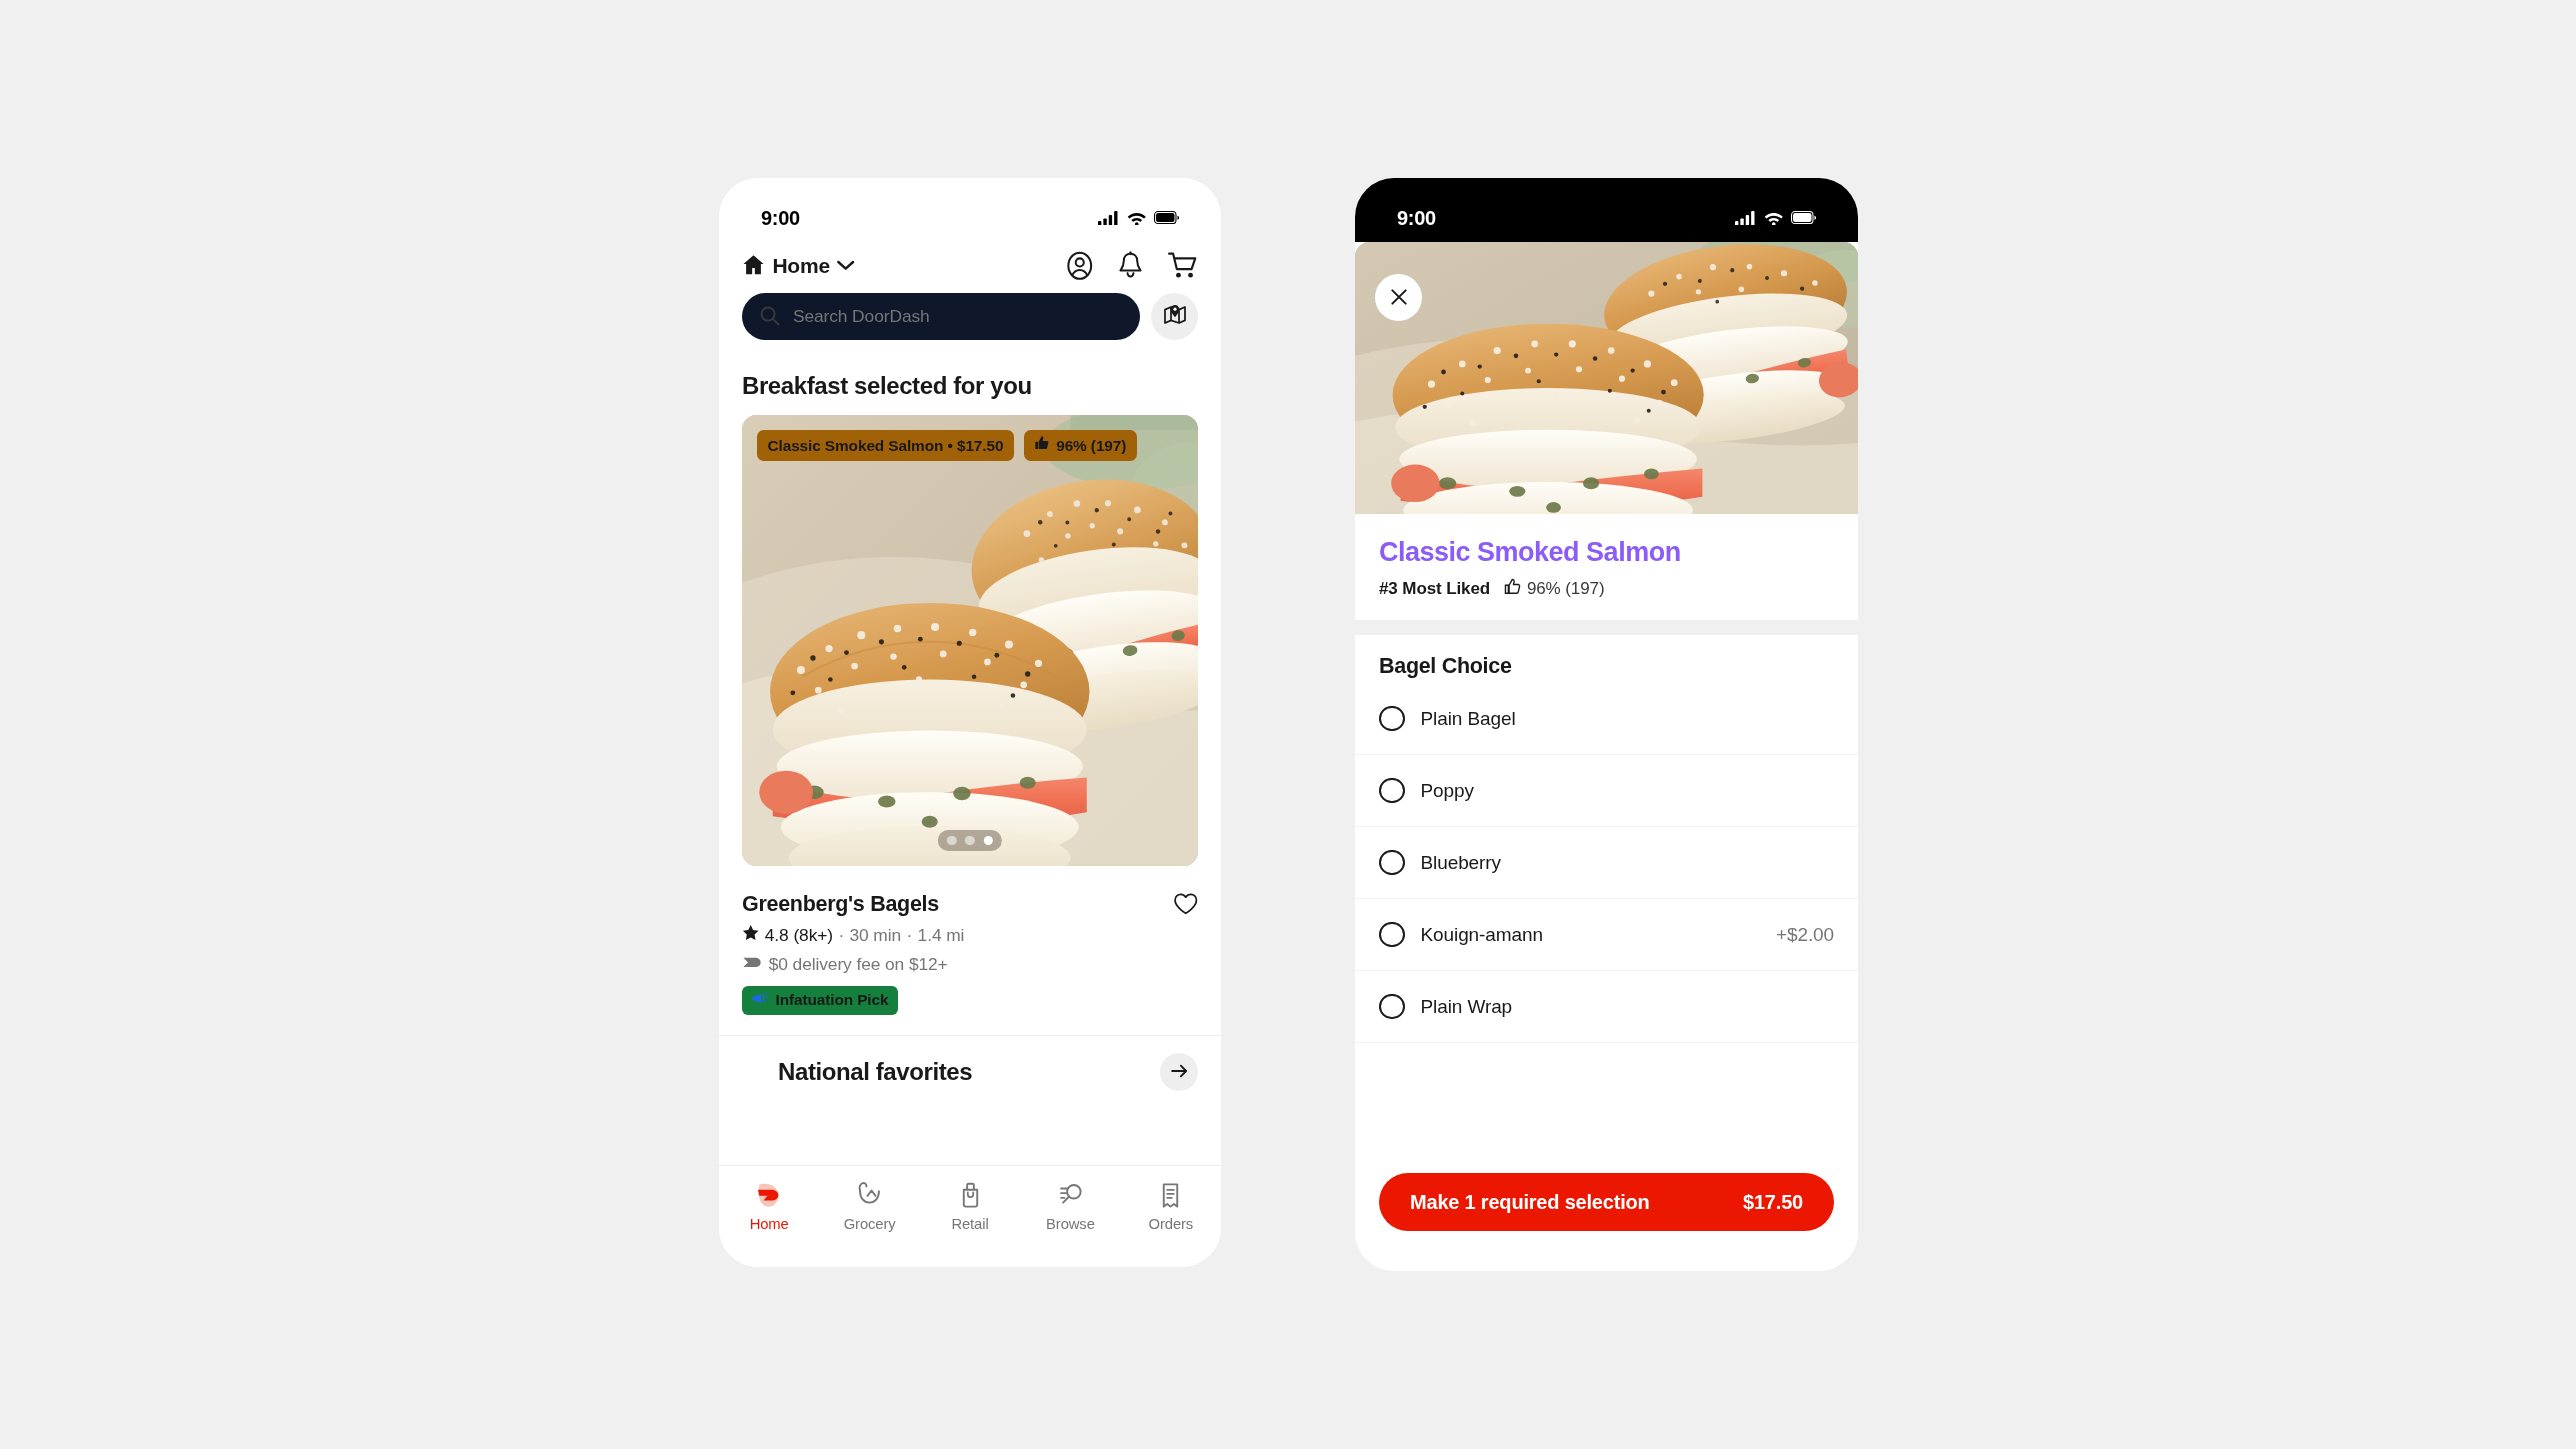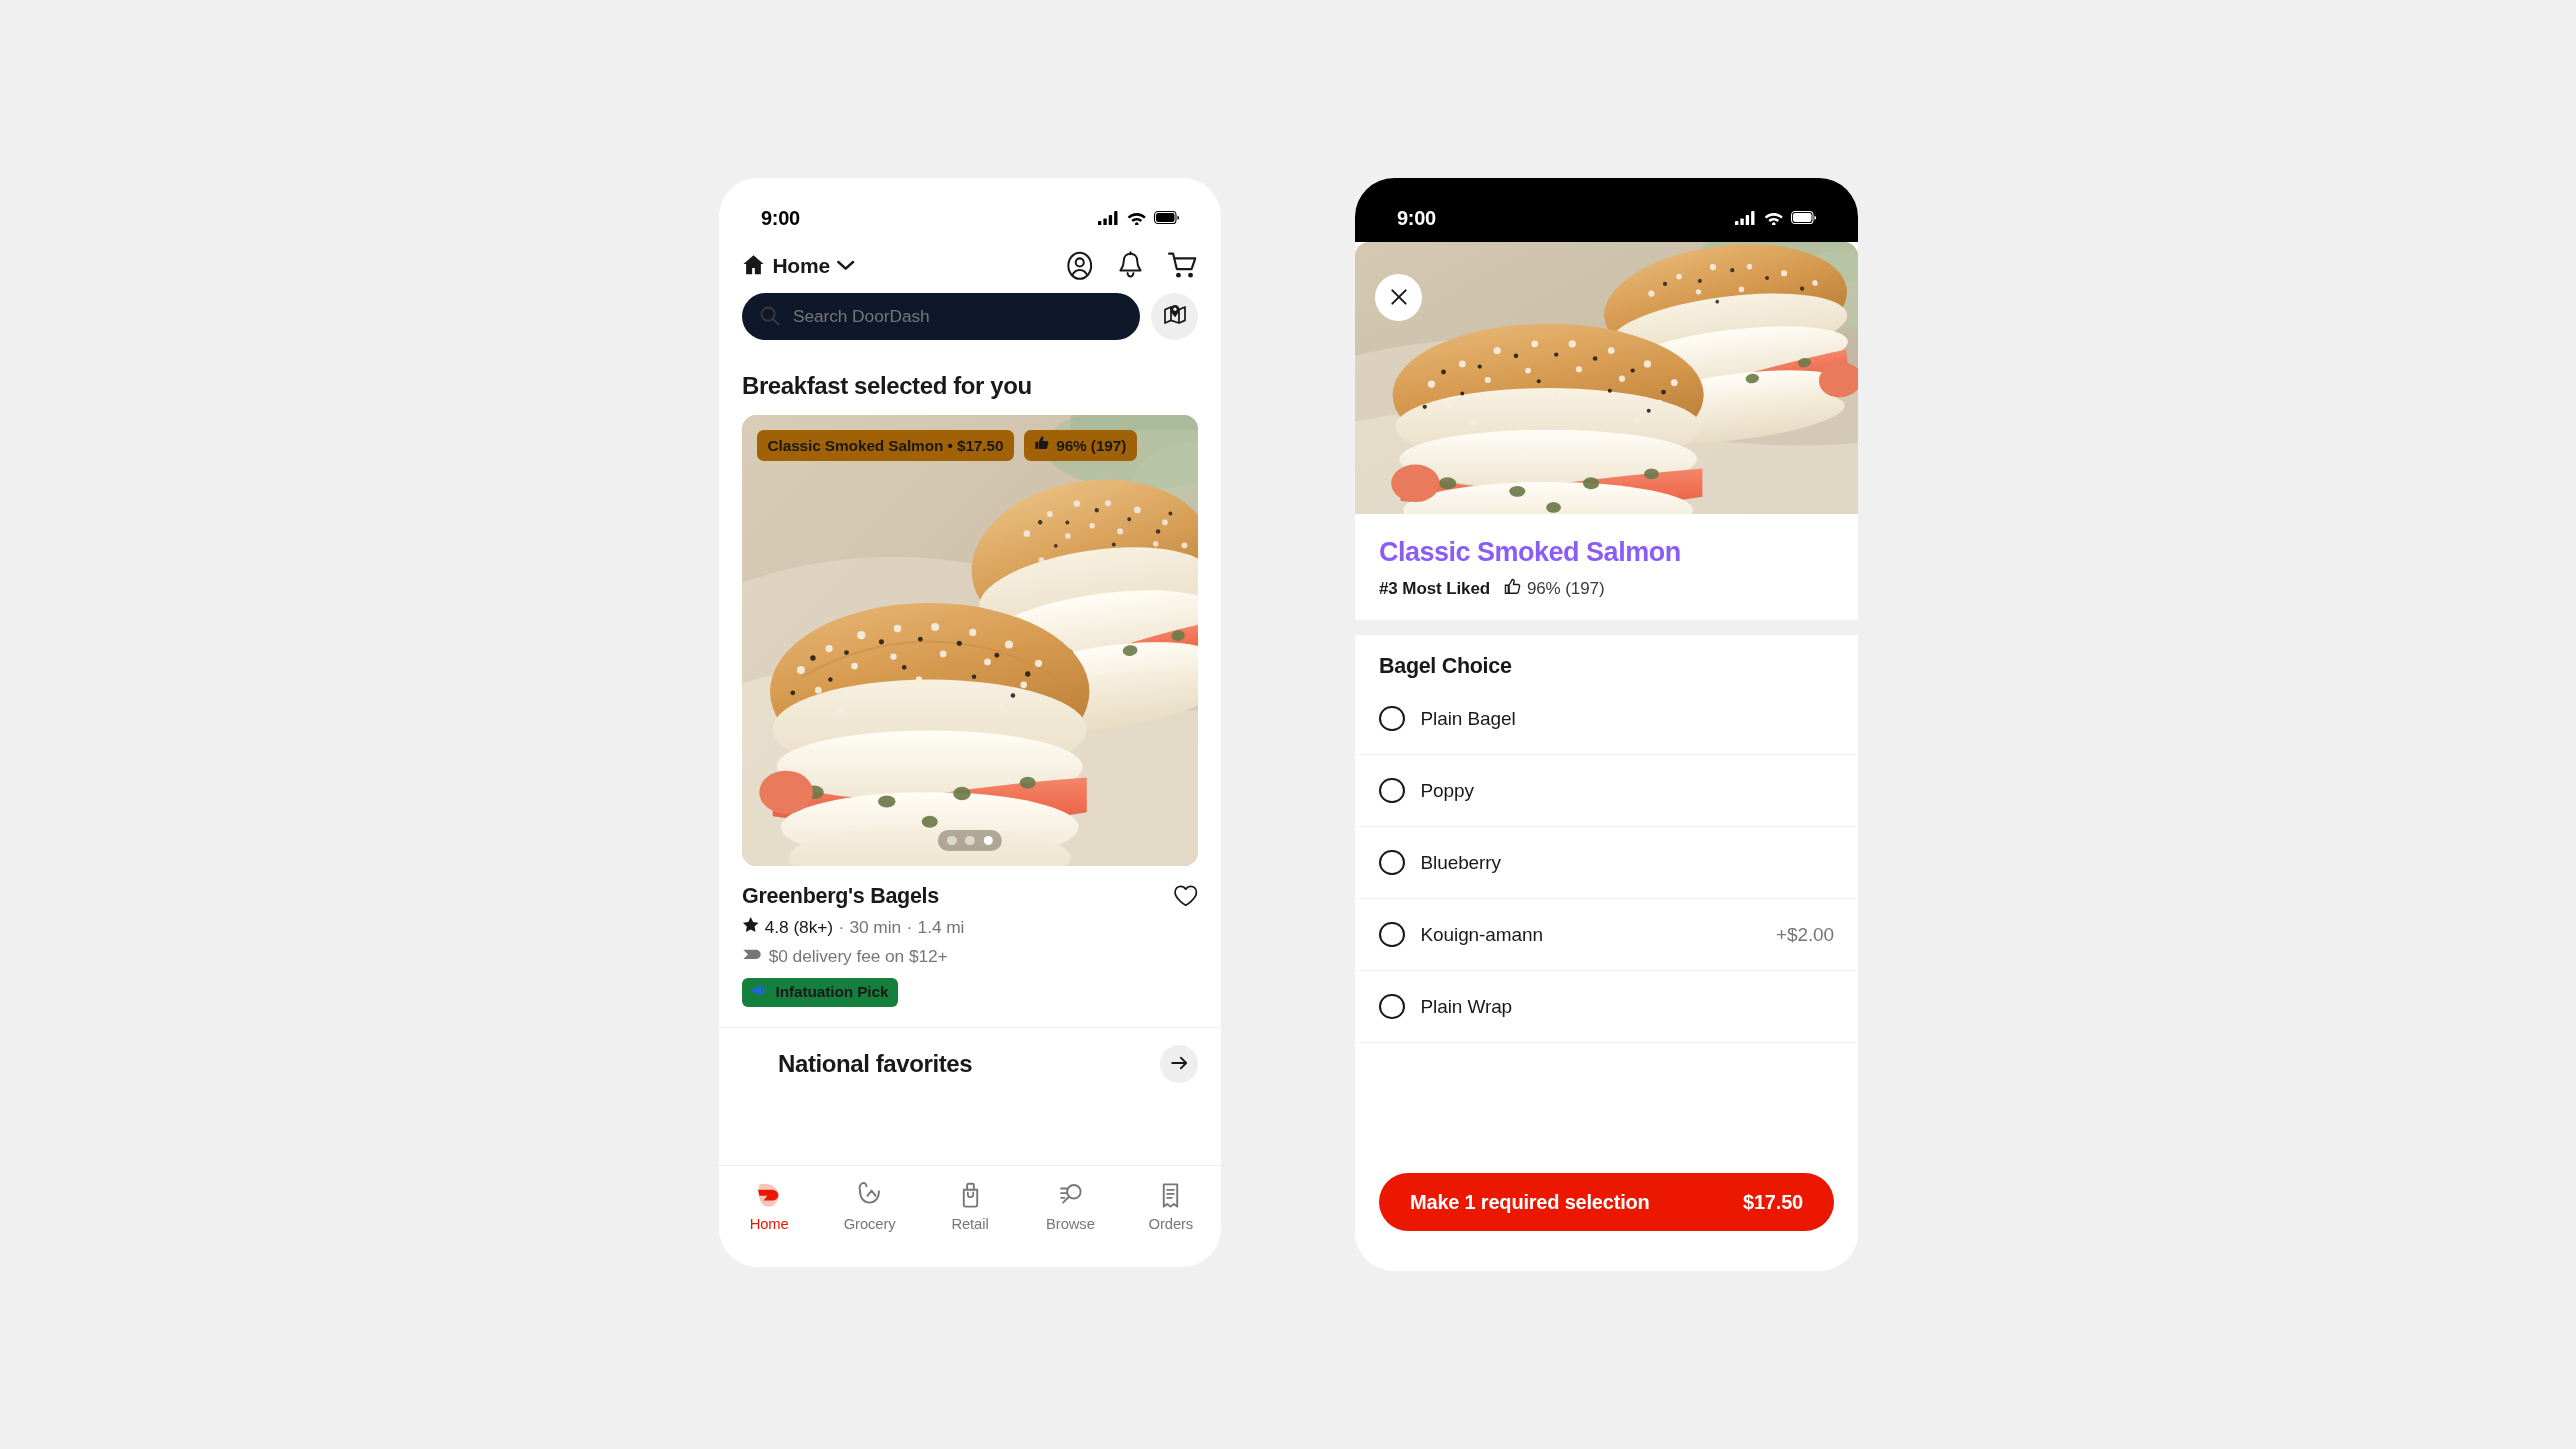--- a/index.html
+++ b/index.html
@@ -191,21 +191,21 @@
     z-index: 5;
   }
   .dot {
     width: 9.4px; height: 9.4px;
     border-radius: 50%;
     background: rgba(255,255,255,0.55);
   }
   .dot.active { background: #ffffff; }
 
   
-  .store-info { padding: 17.4px 23px 0 23px; }
+  .store-info { padding: 17.4px 23px 0 23px; margin-top: 8px; }
   .store-row1 {
     display: flex;
     align-items: flex-start;
     justify-content: space-between;
   }
   .store-name {
     font-size: 21.5px;
     font-weight: 700;
     color: #191919;
     letter-spacing: -0.3px;

